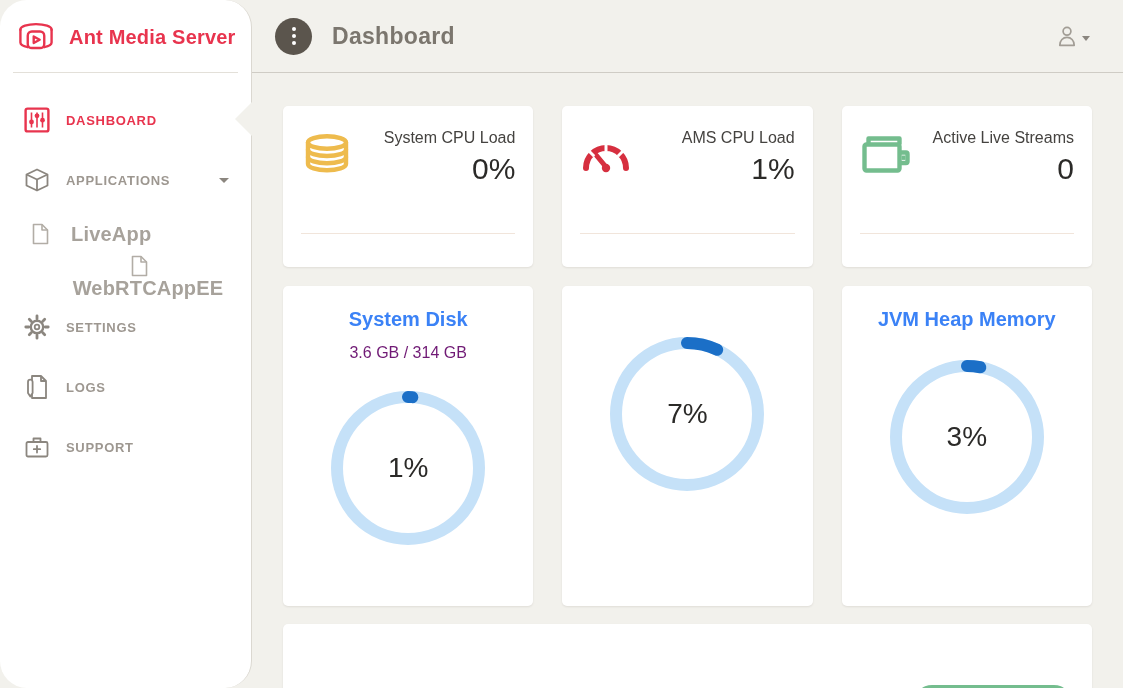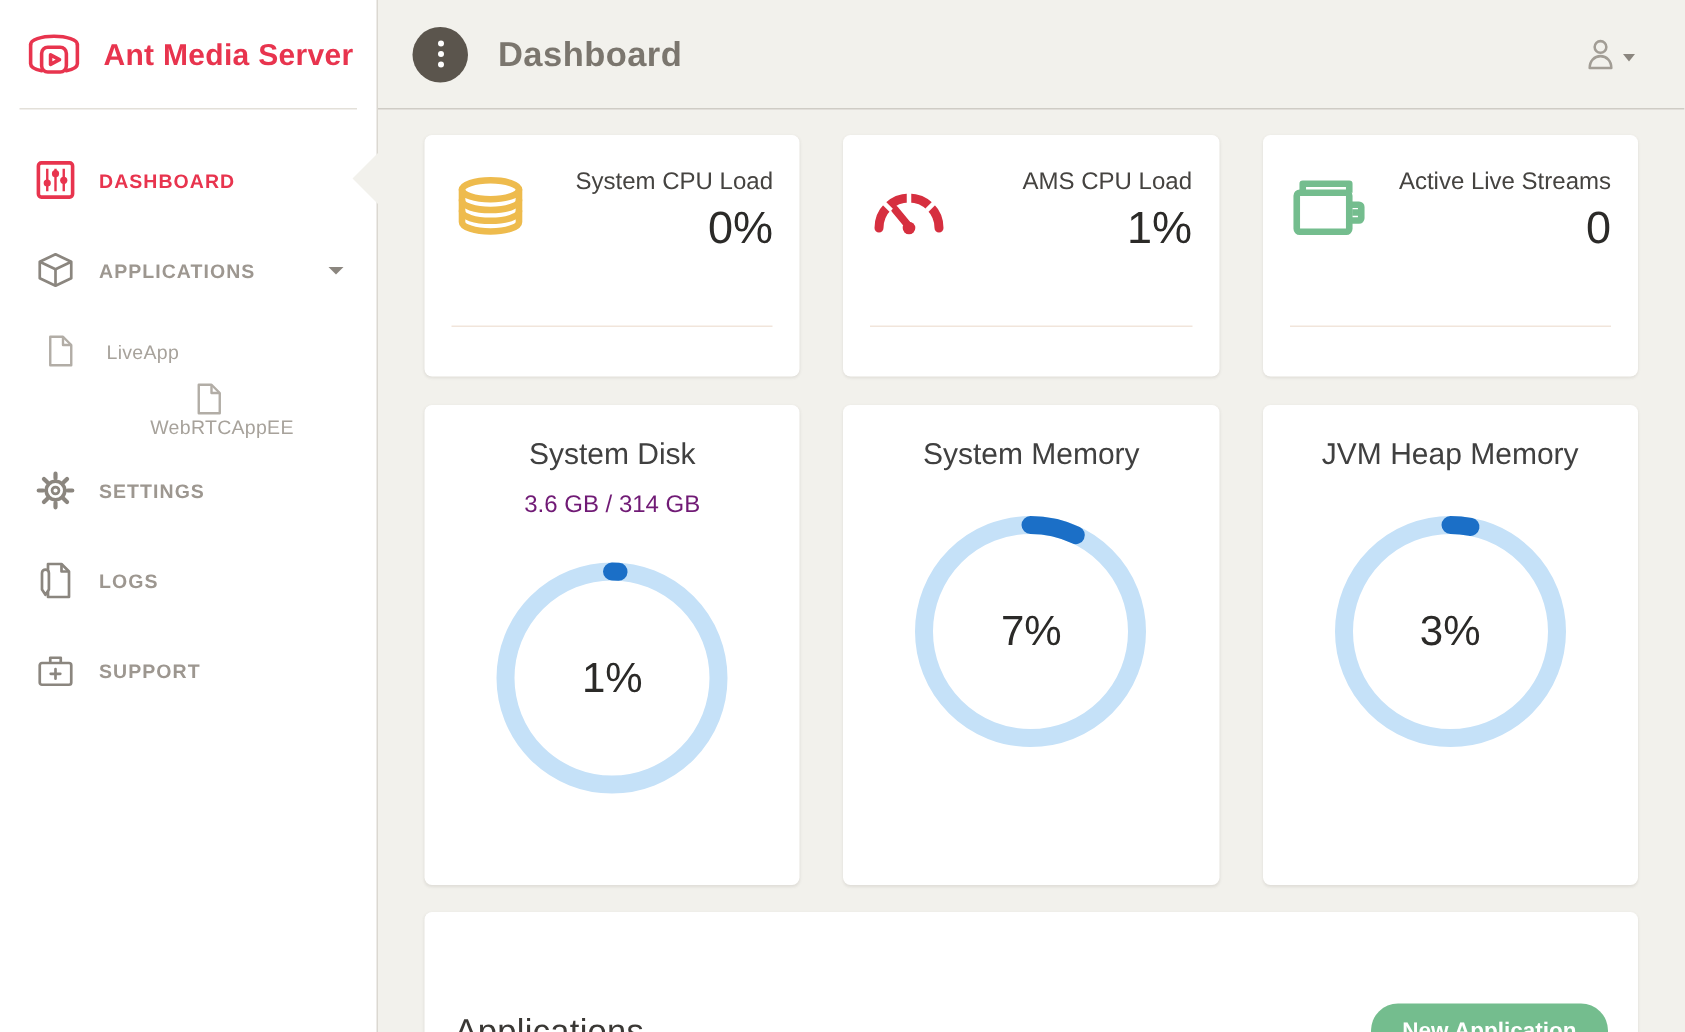--- a/index.html
+++ b/index.html
@@ -5,40 +5,40 @@
   * { margin:0; padding:0; box-sizing:border-box; }
   html,body { width:1123px; height:688px; overflow:hidden; }
   body {
     font-family:"Liberation Sans","DejaVu Sans",sans-serif;
     background:#f2f1ec; color:#3e3c39; position:relative;
   }
 
   
   .sidebar {
     position:absolute; left:0; top:0; width:252px; height:688px;
-    background:#ffffff; border-right:1px solid #dbd8d1; z-index:2;
+    background:#ffffff; border-right:1px solid #dbd8d1; z-index:2;border-radius:27px;
   }
   .logo-row { display:flex; align-items:center; gap:11px; padding:17px 14px 15px 14px; }
   .logo-row svg { flex:0 0 auto; }
   .brand-name { font-size:20px; font-weight:700; color:#e8344e; letter-spacing:0.2px; }
   .logo-divider { border-bottom:1px solid #e3e0d9; margin:0 13px; }
 
   .nav { position:relative; }
   .nav-item {
     display:flex; align-items:center; height:40px; padding-left:24px; cursor:pointer;
     position:relative;
   }
   .nav-item .nav-icon { width:26px; display:flex; justify-content:center; }
   .nav-item .nav-label {
     margin-left:16px; font-size:13px; font-weight:700; letter-spacing:0.7px; color:#9d9790;
   }
   .nav-item.active .nav-label { color:#e8344e; }
   .nav-item.sub { height:36px; padding-left:27px; }
   .nav-item.sub .nav-label {
-    font-size:13px; font-weight:400; letter-spacing:0.2px; color:#a7a29b; margin-left:18px;
+    font-size:20px; font-weight:700; letter-spacing:0.2px; color:#a7a29b; margin-left:18px;
   }
   .mt27{margin-top:27px;} .mt20{margin-top:20px;} .mt16{margin-top:16px;} .mt3{margin-top:3px;flex-direction:column;}
   .caret-down {
     position:absolute; right:22px; top:50%; margin-top:-2px;
     width:0; height:0; border-left:5px solid transparent; border-right:5px solid transparent;
     border-top:5px solid #8b867f;
   }
   .active-pointer {
     position:absolute; right:-13px; top:107px; width:24px; height:24px;
     background:#f2f1ec; transform:rotate(45deg); z-index:3;
@@ -58,38 +58,38 @@
   .kebab-btn .dot { width:4px; height:4px; border-radius:50%; background:#ffffff; }
   .page-title { margin-left:20px; font-size:23px; font-weight:600; color:#7b766e; letter-spacing:0.3px; }
   .header-spacer { flex:1; }
   .user-menu { display:flex; align-items:center; gap:3px; cursor:pointer; }
   .user-caret {
     width:0; height:0; border-left:4px solid transparent; border-right:4px solid transparent;
     border-top:5px solid #8b867f; margin-top:4px;
   }
 
   
-  .content { position:absolute; left:252px; top:74px; right:0; bottom:0; padding:16px 31px; }
+  .content { position:absolute; left:252px; top:74px; right:0; bottom:0; padding:32px 31px; }
   .cards-grid { display:grid; grid-template-columns:repeat(3,1fr); gap:19px 29px; }
   .card {
     background:#ffffff; border-radius:5px; box-shadow:0 1px 2px rgba(90,85,77,0.12);
     position:relative;
   }
 
   
   .stat-card { height:161px; padding:21px 18px; display:flex; }
   .stat-icon { width:58px; padding-top:6px; flex:0 0 auto; }
   .stat-text { flex:1; text-align:right; }
   .stat-title { font-size:16px; color:#454340; line-height:22px; font-weight:500; }
   .stat-value { font-size:30px; color:#2b2a28; font-weight:500; margin-top:3px; }
   .stat-divider { position:absolute; left:18px; right:18px; bottom:33px; height:1px; background:#f1e5db; }
 
   
   .gauge-card { height:320px; text-align:center; padding-top:22px; }
-  .gauge-title { font-size:20px; color:#404040; font-weight:400; }
+  .gauge-title { font-size:20px; color:#3b82f6; font-weight:700; }
   .gauge-subtitle { font-size:16px; color:#701a75; margin-top:13px; }
   .donut-wrap { position:relative; width:164px; margin:24px auto 0; }
   .donut-wrap svg { display:block; }
   .donut-label {
     position:absolute; left:0; top:0; width:100%; height:100%;
     display:flex; align-items:center; justify-content:center;
     font-size:28px; color:#2b2a28; font-weight:500;
   }
 
   
@@ -307,21 +307,20 @@
       <div class="donut-wrap">
         <svg width="164" height="164" viewBox="0 0 164 164">
           <circle cx="82" cy="82" r="71" fill="none" stroke-width="12" stroke="#c5e1f8"></circle>
           <circle cx="82" cy="82" r="71" fill="none" stroke-width="12" stroke-linecap="round" transform="rotate(-90 82 82)" stroke="#1b6fc7" stroke-dasharray="4.461061568097507 446.10615680975064"></circle>
         </svg>
         <div class="donut-label">1%</div>
       </div>
     </div>
 
     <div class="card gauge-card">
-      <div class="gauge-title">System Memory</div>
       <div class="donut-wrap">
         <svg width="164" height="164" viewBox="0 0 164 164">
           <circle cx="82" cy="82" r="71" fill="none" stroke-width="12" stroke="#c5e1f8"></circle>
           <circle cx="82" cy="82" r="71" fill="none" stroke-width="12" stroke-linecap="round" transform="rotate(-90 82 82)" stroke="#1b6fc7" stroke-dasharray="31.227430976682545 446.10615680975064"></circle>
         </svg>
         <div class="donut-label">7%</div>
       </div>
     </div>
 
     <div class="card gauge-card">

